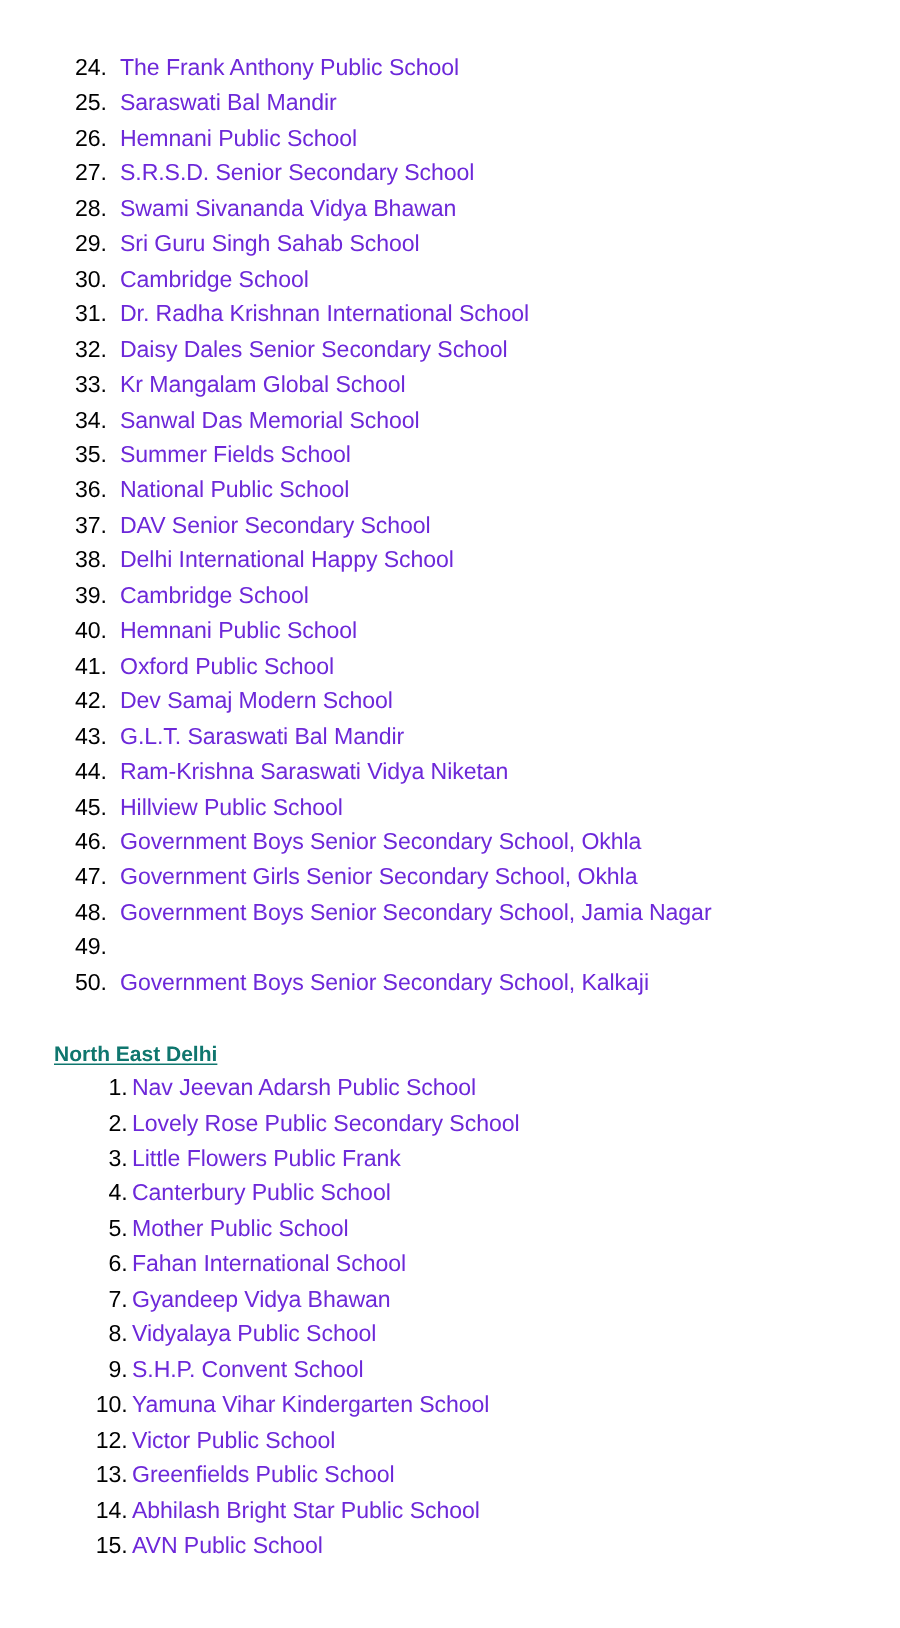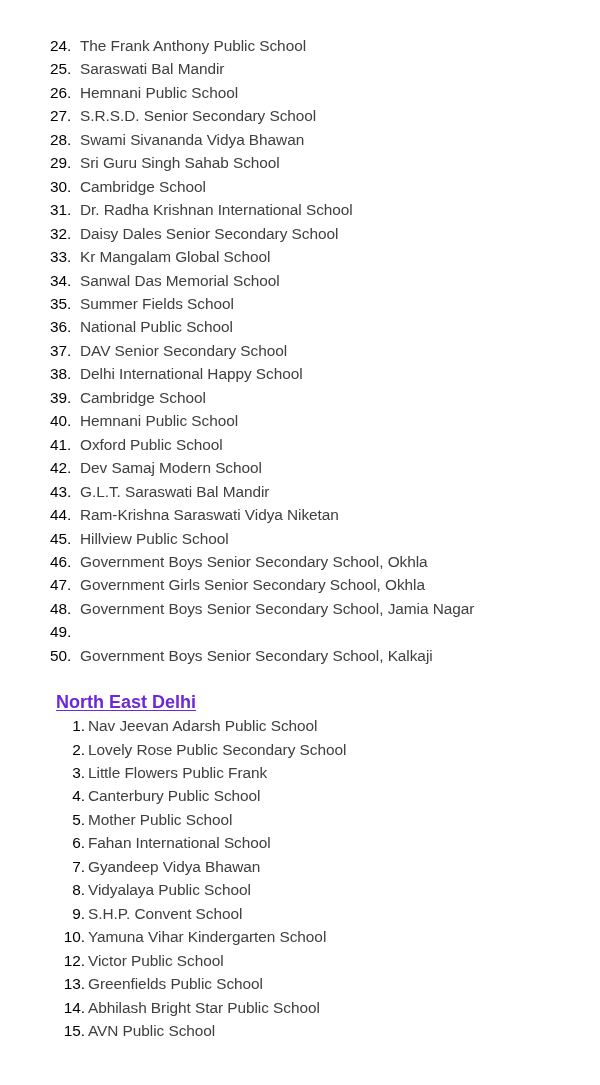--- a/index.html
+++ b/index.html
@@ -62,30 +62,30 @@
     flex: 0 0 37px;
     text-align: right;
     padding-right: 3px;
   }
 
   .marker {
     color: #000000;
   }
 
   .item-text {
-    color: #404040;
+    color: #6d28d9;
   }
 
   
   .section-heading {
-    font-size: 18px;
+    font-size: 14px;
     line-height: 23.45px;
     font-weight: bold;
-    color: #6d28d9;
-    padding-left: 56px;
+    color: #0f766e;
+    padding-left: 36px;
     margin: 0;
     white-space: nowrap;
   }
   .section-heading .heading-text {
     text-decoration: underline;
     text-underline-offset: 2px;
   }
 
   
   .section-gap {

